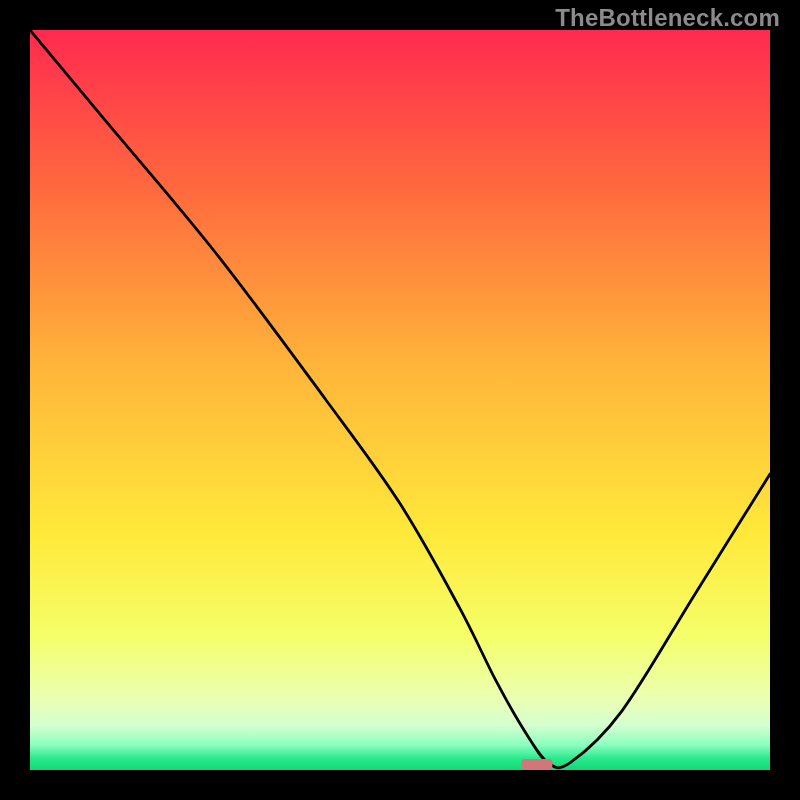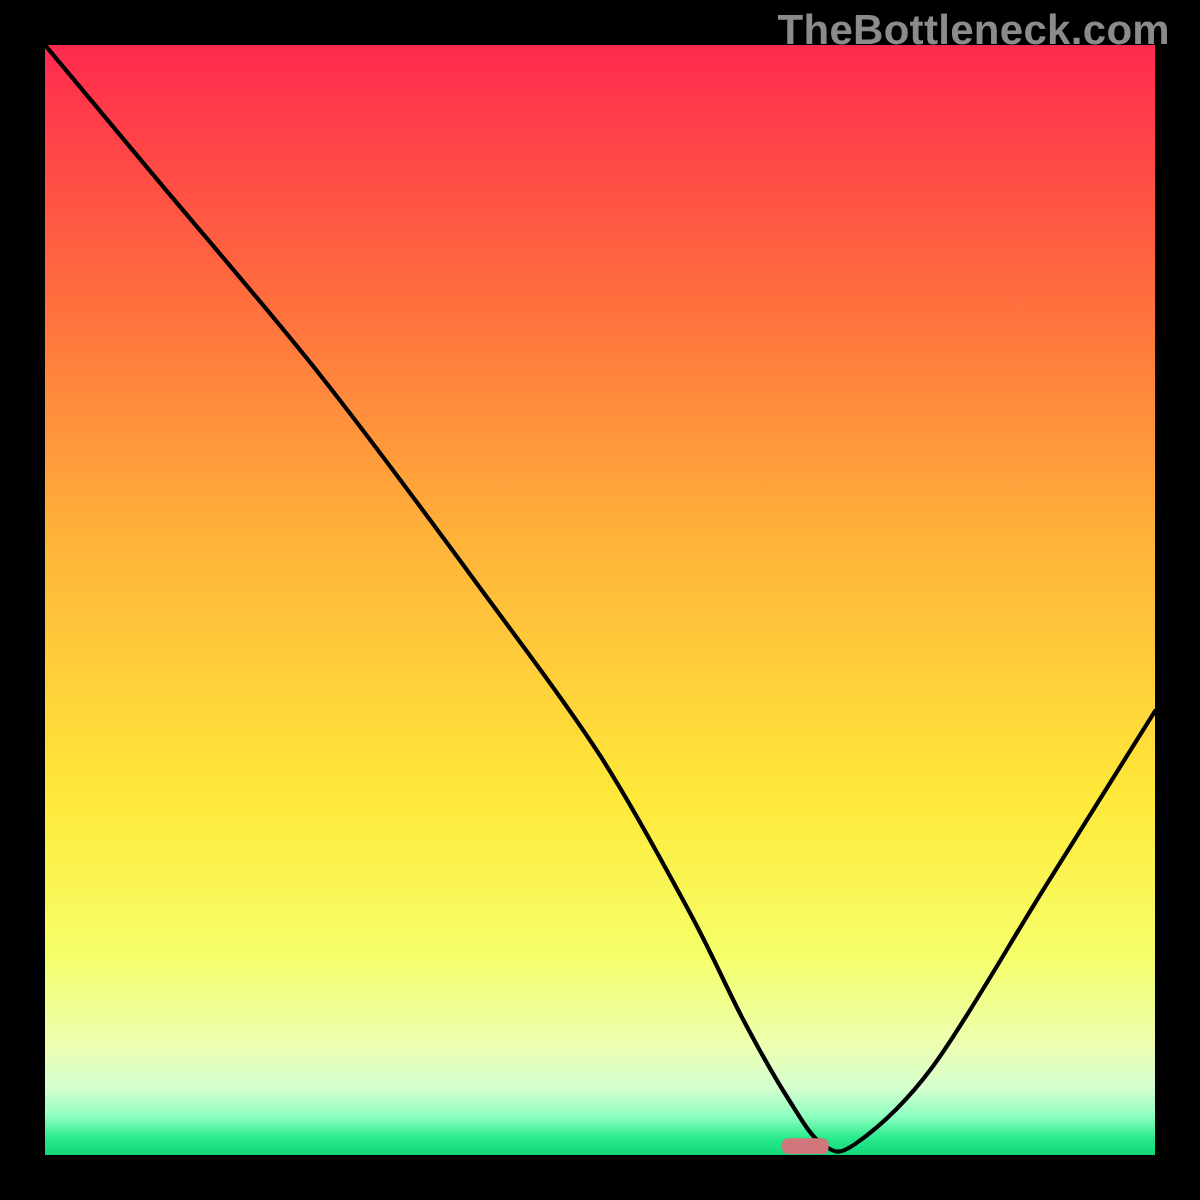--- a/index.html
+++ b/index.html
@@ -14,21 +14,21 @@
     position: relative;
     width: 800px;
     height: 800px;
     background: #000;
   }
   .watermark {
     position: absolute;
     top: 4px;
     right: 20px;
     font-family: Arial, Helvetica, sans-serif;
-    font-size: 28px;
+    font-size: 24px;
     font-weight: 600;
     color: #8b8b8b;
     letter-spacing: 0.2px;
     text-align: center;
   }
   svg.plot {
     position: absolute;
     left: 30px;
     top: 30px;
     width: 740px;

